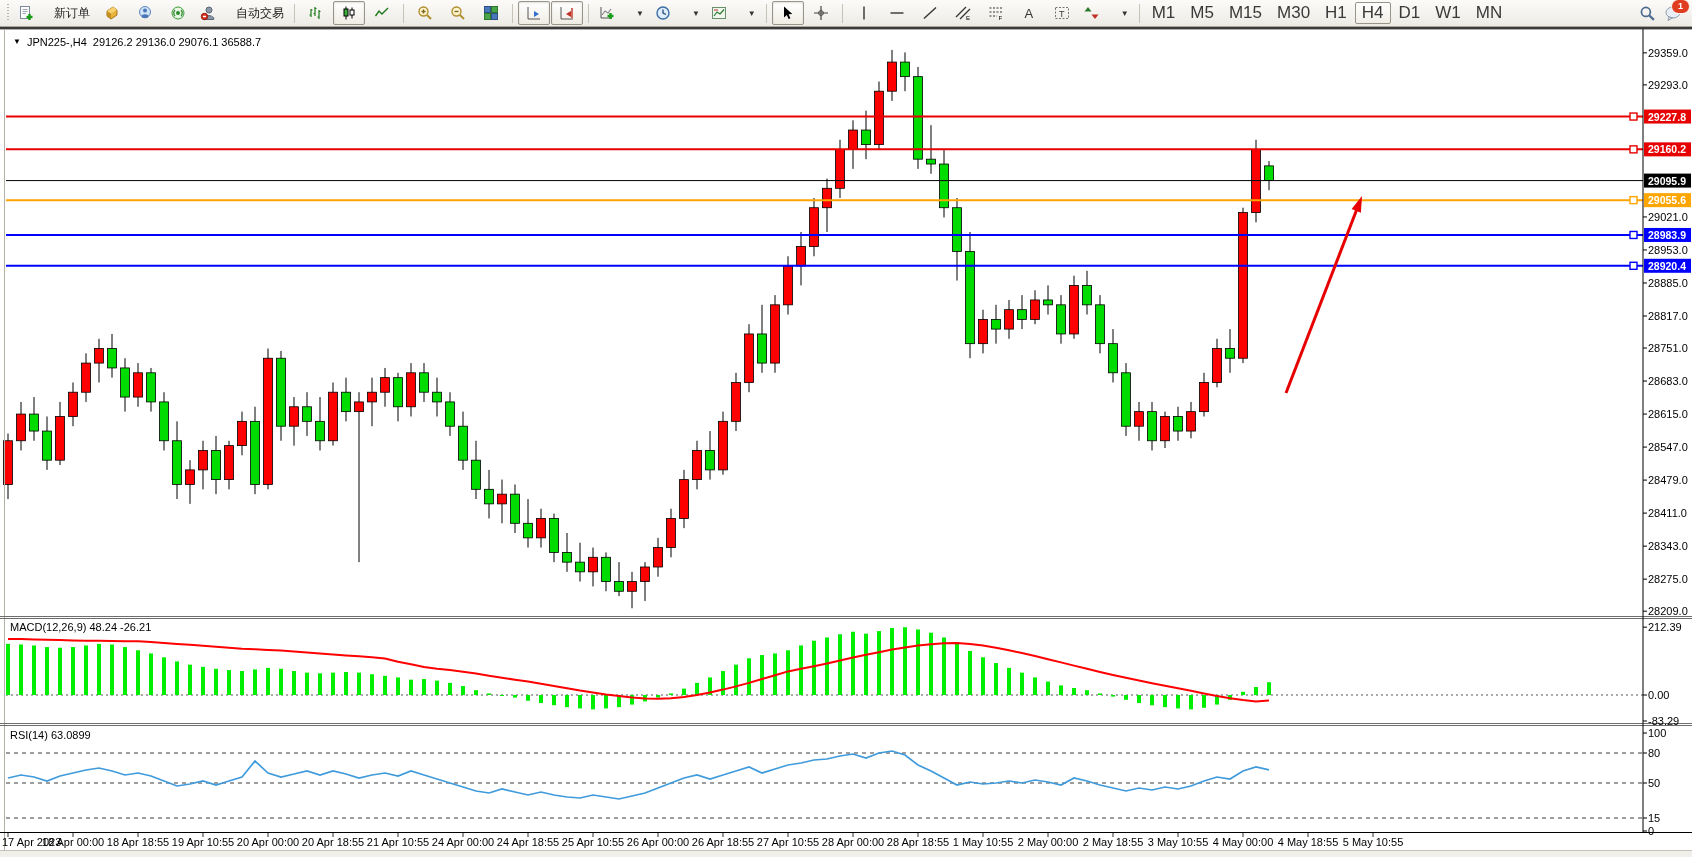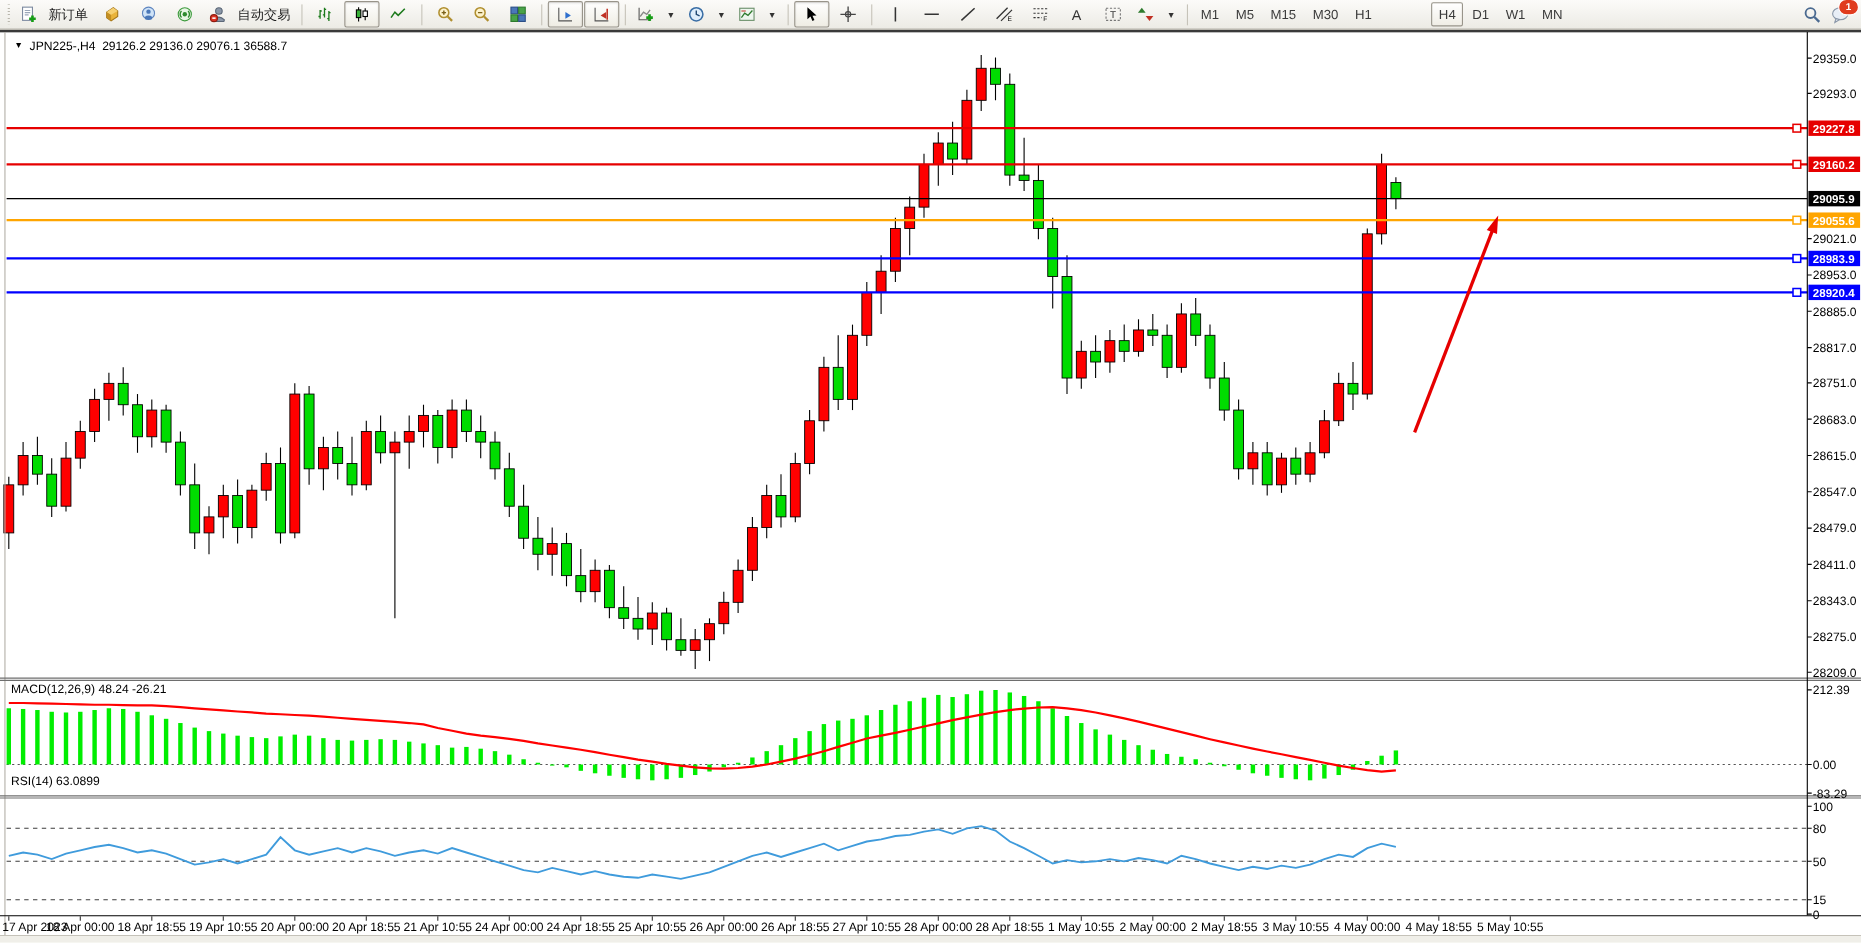--- a/index.html
+++ b/index.html
@@ -11,48 +11,48 @@
   
   .toolbar{
     position:absolute;top:0;left:0;width:1692px;height:27px;
     background:linear-gradient(#fcfbf9,#ecebe5);
     border-bottom:1px solid #a9a69c;
     display:flex;align-items:center;padding:0 4px;box-sizing:border-box;gap:1px;
     z-index:5;font-size:12px;color:#1c1c1c;
   }
   .tb-btn{
     height:22px;min-width:22px;display:flex;align-items:center;justify-content:center;
-    gap:10px;padding:0 4px;border:1px solid transparent;border-radius:2px;white-space:nowrap;
+    gap:20px;padding:0 4px;border:1px solid transparent;border-radius:2px;white-space:nowrap;
   }
   .tb-btn.active{
     background:linear-gradient(#ffffff,#efede4);
     border:1px solid #98948a;box-shadow:inset 0 1px 2px rgba(0,0,0,.12);
   }
   .tb-sep{width:1px;height:19px;background:#c6c3b9;margin:0 4px;flex:0 0 auto;}
   .tb-grip{width:3px;height:18px;margin:0 3px;flex:0 0 auto;
     background-image:repeating-linear-gradient(#b9b6ac 0 1px,transparent 1px 3px);width:2px;}
   .caret{font-size:8px;color:#333;margin-left:1px;}
-  .tf-btn{height:20px;padding:0 6px;font-size:12px;color:#3a3a3a;display:flex;align-items:center;border:1px solid transparent;border-radius:2px;}
-  .tf-btn.active{background:linear-gradient(#ffffff,#f0eee6);border:1px solid #98948a;margin-left:46px;}
+  .tf-btn{height:20px;padding:0 6px;font-size:17px;color:#3a3a3a;display:flex;align-items:center;border:1px solid transparent;border-radius:2px;}
+  .tf-btn.active{background:linear-gradient(#ffffff,#f0eee6);border:1px solid #98948a;}
   .tb-right{margin-left:auto;display:flex;align-items:center;gap:8px;padding-right:6px;}
   .chat-wrap{position:relative;}
   .badge{
     position:absolute;top:-6px;right:-8px;min-width:13px;height:13px;border-radius:8px;
     background:#e03c1f;color:#fff;font-size:9px;font-weight:bold;display:flex;
     align-items:center;justify-content:center;padding:0 2px;border:1px solid #fff;
   }
   .icon{display:block;}
   
   .chart-window{position:absolute;top:27px;left:0;width:1692px;height:830px;background:#fff;}
   #chart-svg{position:absolute;top:0;left:0;}
   .overlay-label{position:absolute;font-size:11px;color:#000;z-index:4;white-space:pre;}
   #chart-title{left:13px;top:9px;display:flex;align-items:center;gap:6px;}
   #chart-title .tri{font-size:8px;line-height:1;color:#000;}
   #macd-label{left:10px;top:594px;}
-  #rsi-label{left:10px;top:678px;}
+  #rsi-label{left:10px;top:702px;}
 </style>
 </head>
 <body>
 
 <div class="toolbar">
   <span class="tb-grip"></span>
 
   <div class="tb-btn">
     <svg class="icon" width="16" height="16" viewBox="0 0 16 16">
       <rect x="2.5" y="1.5" width="9" height="12" fill="#fff" stroke="#7d8aa0"></rect>

